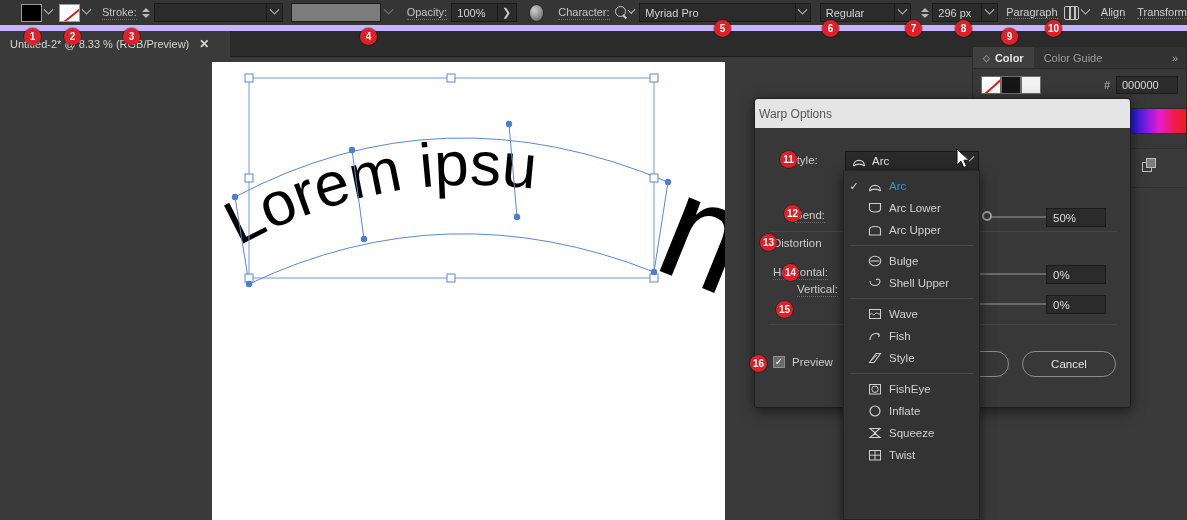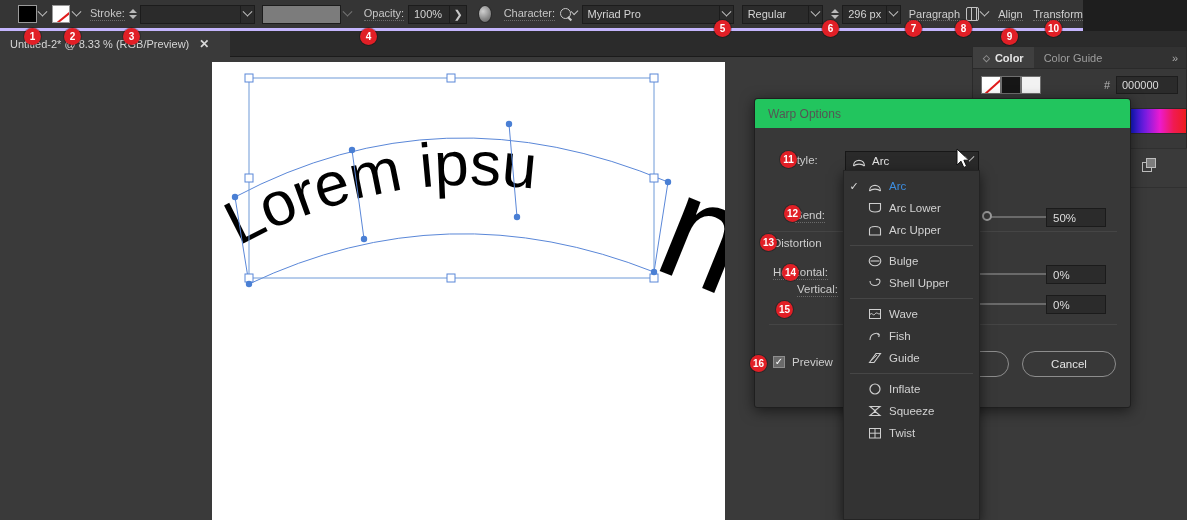--- a/index.html
+++ b/index.html
@@ -7,22 +7,22 @@
   body {
     width:1187px; height:520px;
     font-family:"Liberation Sans", sans-serif;
     font-size:11px; color:#c9c9c9;
     position:relative; overflow:hidden;
     -webkit-font-smoothing:antialiased;
   }
 
   
   #topbar{
-    position:absolute; left:0; top:0; width:1083px; height:31px;
-    background:#353535; border-bottom:3px solid #c4b5fd;
+    position:absolute; left:0; top:0; width:1187px; height:31px;
+    background:#353535; border-bottom:6px solid #c4b5fd;
     display:flex; align-items:center; white-space:nowrap;
   }
   .swatch{ width:24px; height:18px; border:1px solid #9a9a9a; background:#000; }
   .swatch.none{ background:#fff; position:relative; overflow:hidden; }
   .swatch.none:after{
     content:""; position:absolute; left:-3px; top:8px; width:34px; height:2px;
     background:#e01b1b; transform:rotate(-39deg);
   }
   .arrowbtn{
     width:16px; height:18px; display:flex; align-items:center; justify-content:center;
@@ -118,22 +118,22 @@
   .layersq i.b{ left:0; top:4px;}
   .layersq i.f{ left:4px; top:0; background:#7d7d7d;}
 
   
   #dialog{
     position:absolute; left:754px; top:98px; width:377px; height:310px;
     background:#383838; border:1px solid #1f1f1f; border-radius:3px;
     box-shadow:0 3px 14px rgba(0,0,0,.55);
   }
   #dlgtitle{
-    height:29px; background:#22c55e; color:#555; font-size:12px;
-    display:flex; align-items:center; padding-left:13px;
+    height:29px; background:#e5e5e5; color:#555; font-size:12px;
+    display:flex; align-items:center; padding-left:4px;
     border-top-left-radius:3px; border-top-right-radius:3px;
   }
   .drow{ position:absolute; display:flex; align-items:center; }
   .dlabel{ color:#cdcdcd; font-size:11.5px; }
   .dlabel.dot{ border-bottom:1px dotted #6a6a6a; padding-bottom:1px;}
   .stylefield{
     position:absolute; left:90px; top:52px; width:134px; height:20px;
     background:#2a2a2a; border:1px solid #171717;
     display:flex;align-items:center;gap:6px;padding-left:6px; color:#e2e2e2;font-size:11.5px;
   }
@@ -473,23 +473,33 @@
       <span class="mtext">Fish</span>
     </div>
     <div class="mi">
       <span class="tick"></span>
       <span class="mico">
         <svg class="gl" width="14" height="12" viewBox="0 0 14 12">
           <path d="M1.5 10.5 L8 1.5 L12.5 1.5 L6 10.5 Z" fill="none" stroke="#cfcfcf" stroke-width="1.1"></path>
           <line x1="3.5" y1="8" x2="9" y2="3" stroke="#cfcfcf" stroke-width="1"></line>
         </svg>
       </span>
-      <span class="mtext">Guide</span>
+      <span class="mtext">Style</span>
     </div>
     <div class="msep"></div>
+    <div class="mi">
+      <span class="tick"></span>
+      <span class="mico">
+        <svg class="gl" width="14" height="12" viewBox="0 0 14 12">
+          <rect x="1.5" y="1.5" width="11" height="9.5" fill="none" stroke="#cfcfcf" stroke-width="1"></rect>
+          <ellipse cx="7" cy="6.2" rx="3.2" ry="3.2" fill="none" stroke="#cfcfcf" stroke-width="1"></ellipse>
+        </svg>
+      </span>
+      <span class="mtext">FishEye</span>
+    </div>
     <div class="mi">
       <span class="tick"></span>
       <span class="mico">
         <svg class="gl" width="14" height="12" viewBox="0 0 14 12">
           <circle cx="7" cy="6" r="5" fill="none" stroke="#cfcfcf" stroke-width="1.2"></circle>
         </svg>
       </span>
       <span class="mtext">Inflate</span>
     </div>
     <div class="mi">

